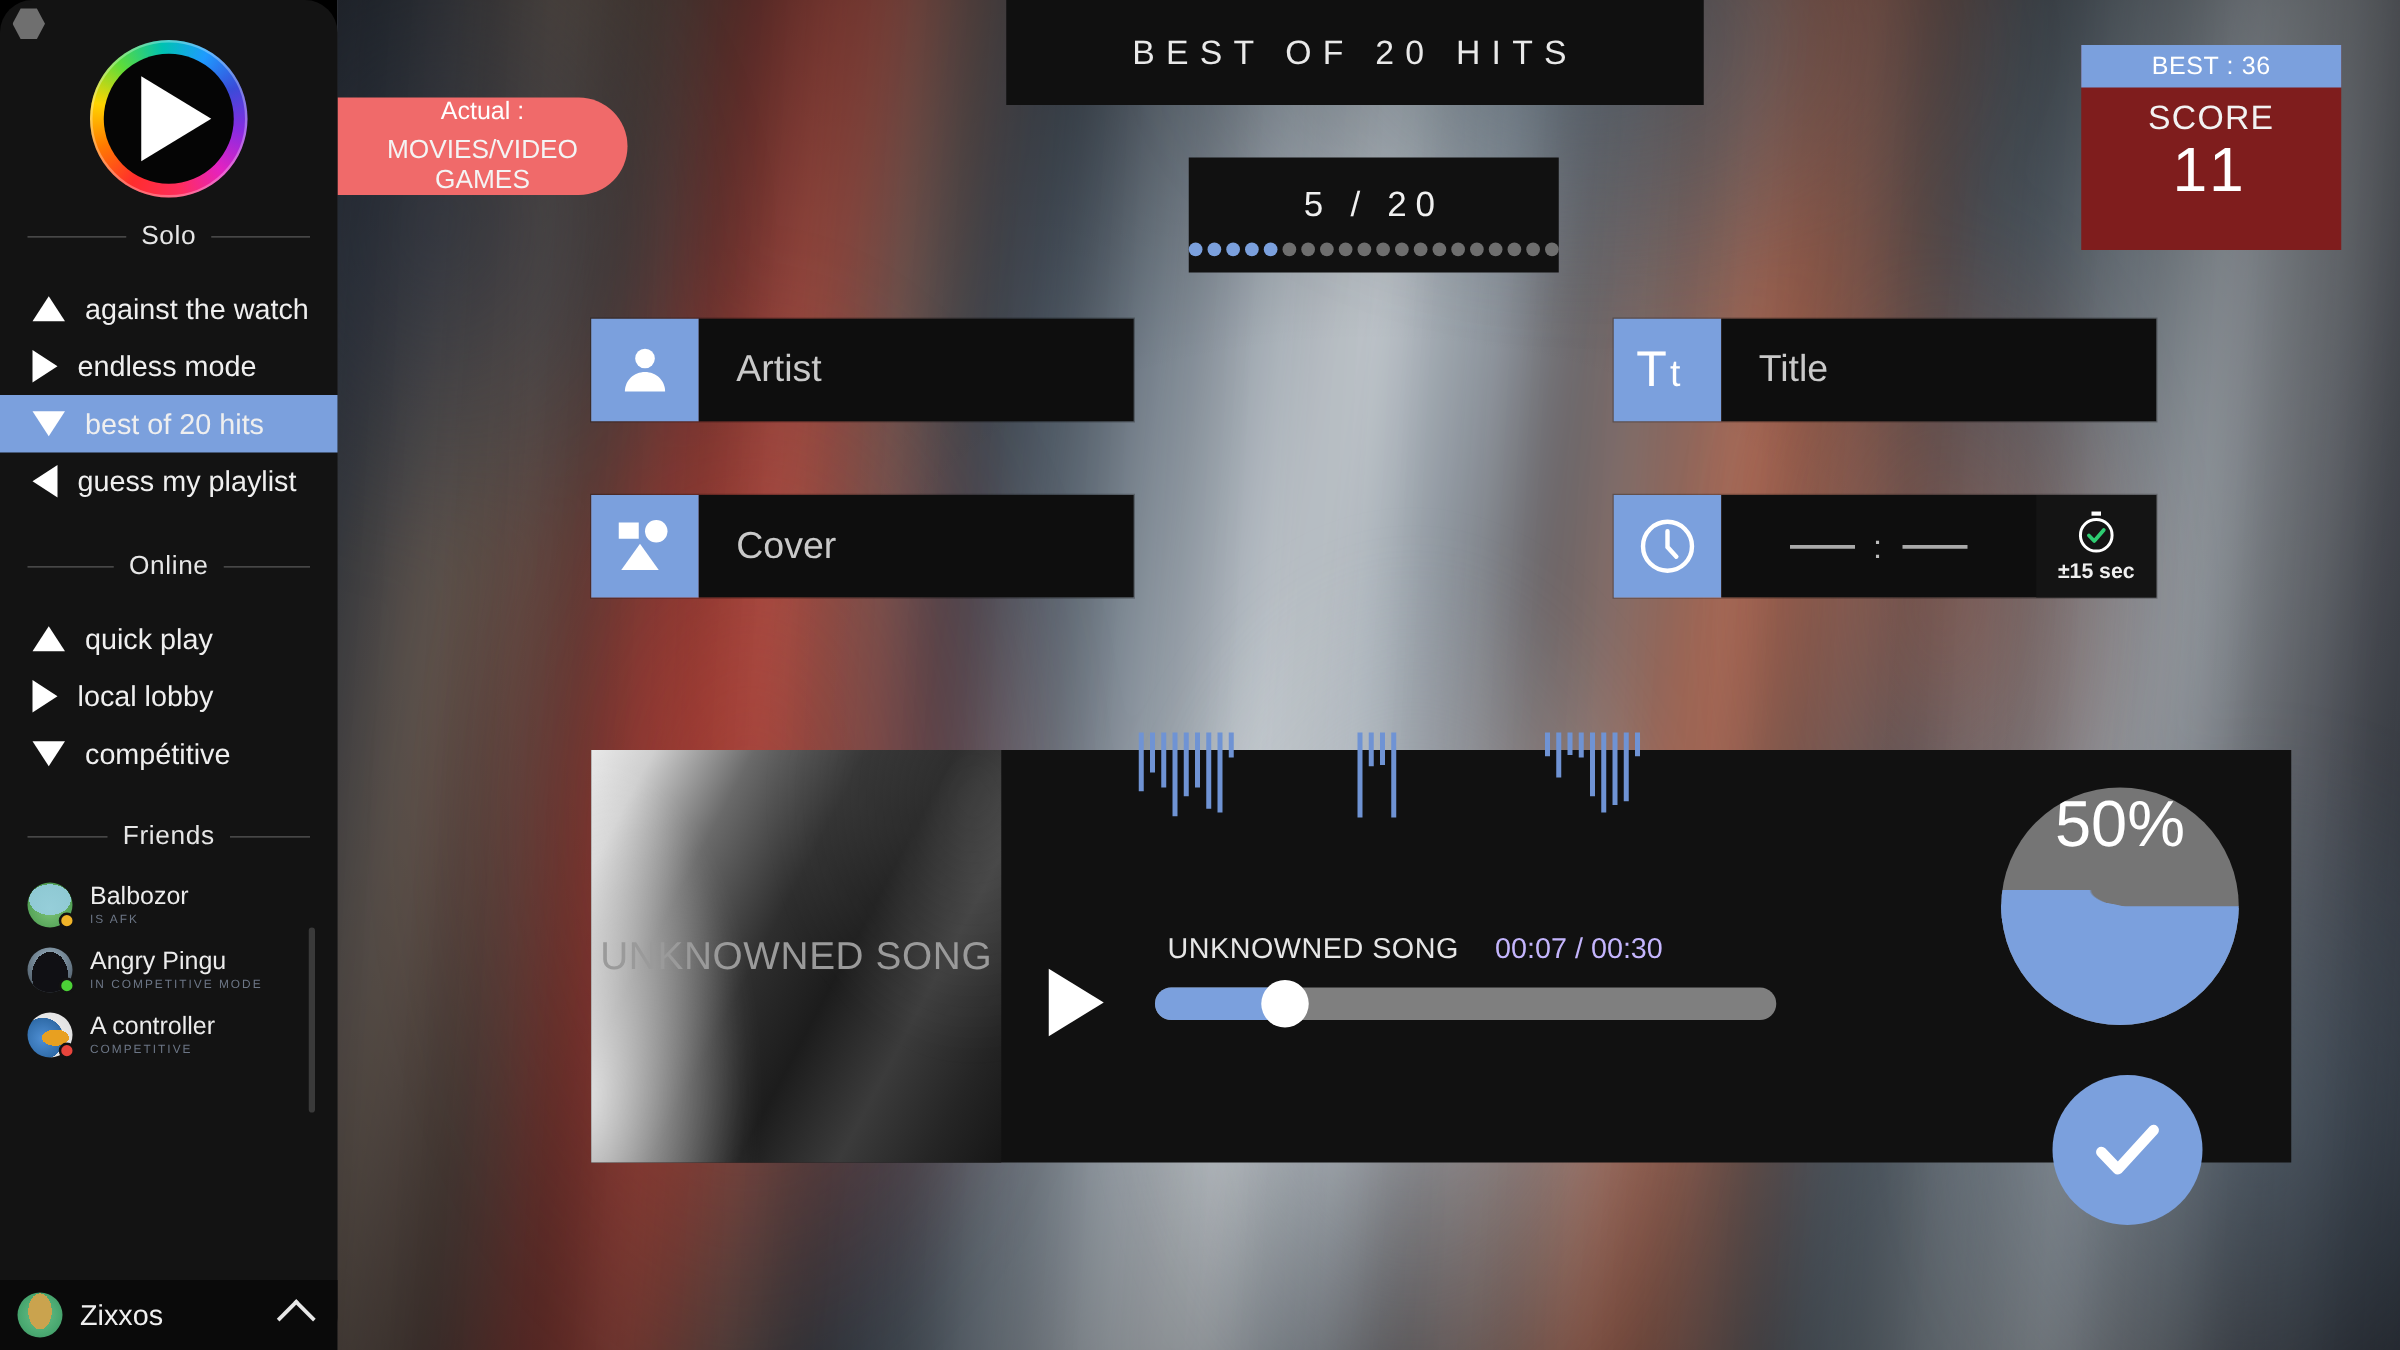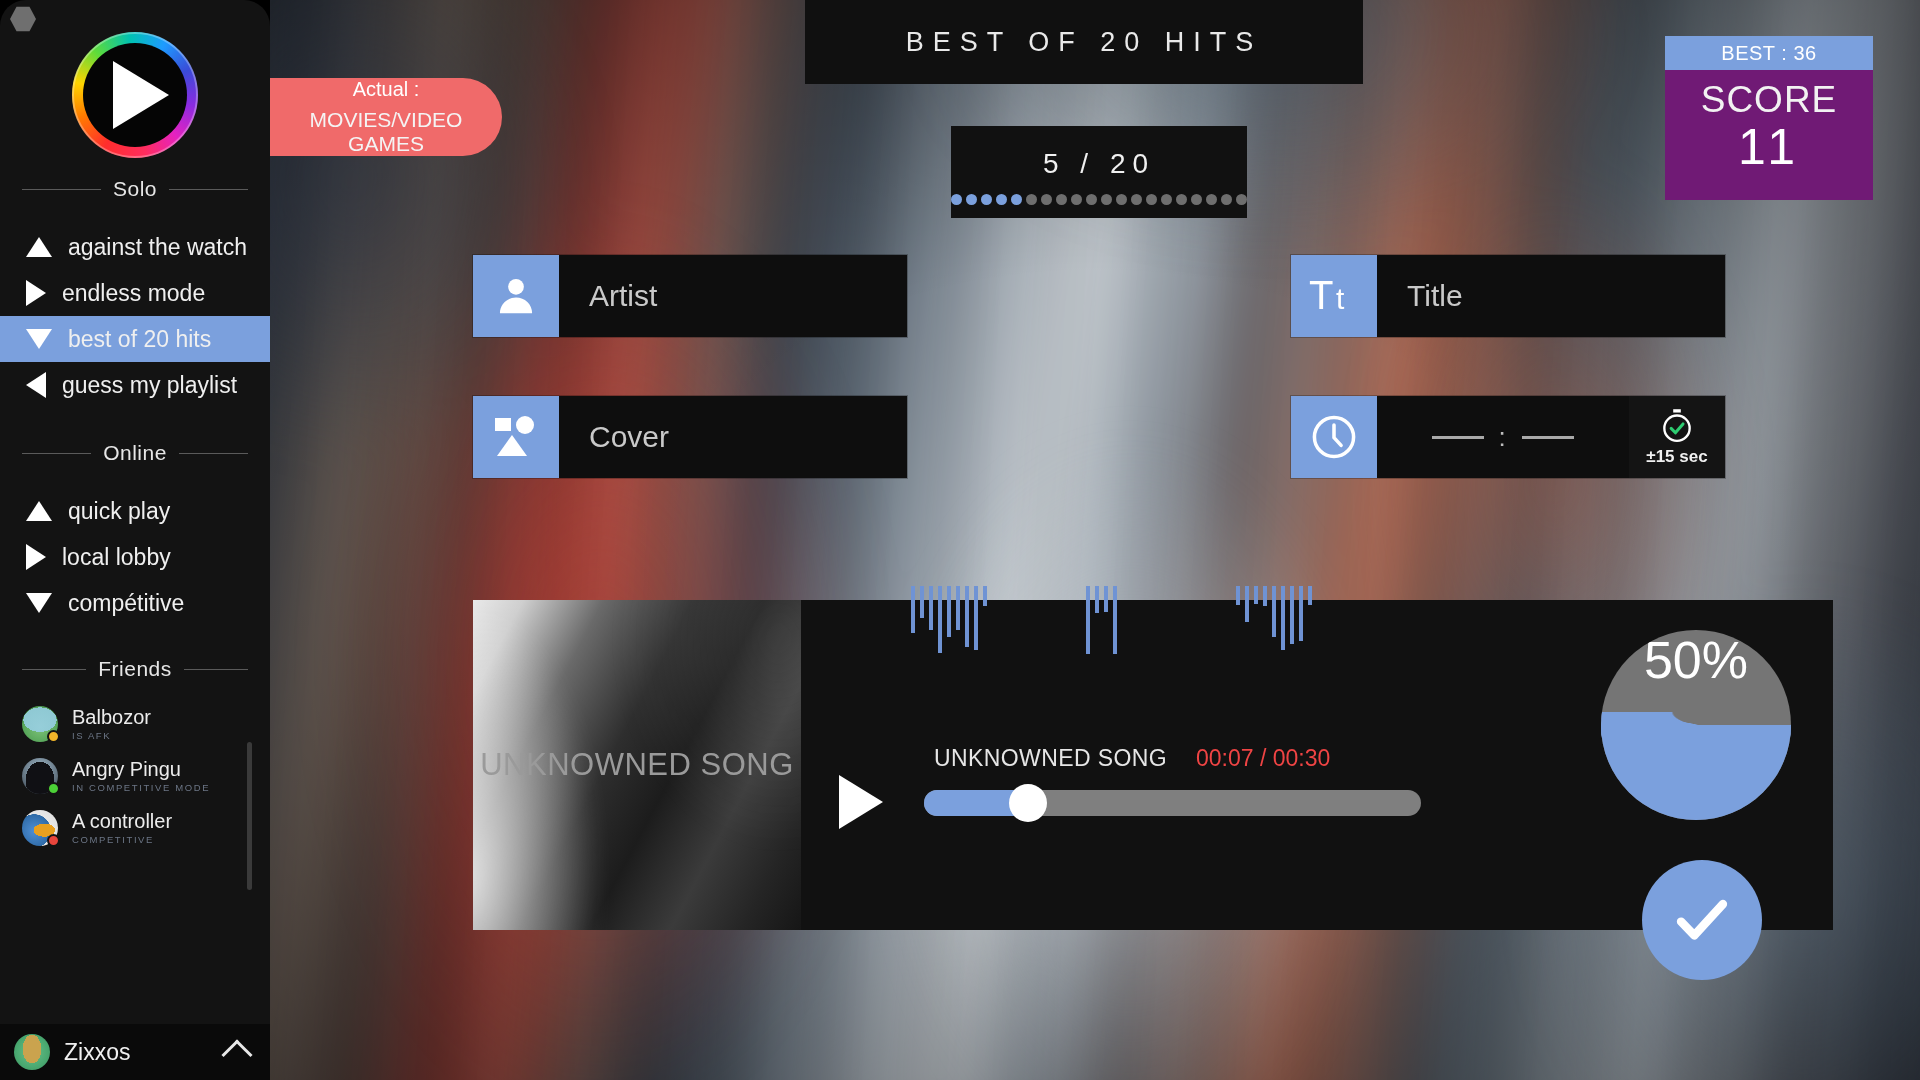--- a/index.html
+++ b/index.html
@@ -168,27 +168,27 @@
     margin-top: 22px;
   }
   #counter .dots {
     display: flex; gap: 4px; margin-top: 14px;
   }
   #counter .dot { width: 11px; height: 11px; border-radius: 50%; background: #6e6e6e; }
   #counter .dot.on { background: #7ba0dd; }
 
   #score {
     position: absolute; right: 47px; top: 36px; width: 208px; height: 164px;
-    background: #701a75; z-index: 3; text-align: center;
+    background: #7f1d1d; z-index: 3; text-align: center;
   }
   #score .best {
     background: #7ba0dd; color: #fff; font-size: 20px; font-weight: 300;
     height: 34px; line-height: 34px; letter-spacing: .5px;
   }
-  #score .lbl { color: #f2f2f2; font-size: 37px; font-weight: 300; letter-spacing: 1px; margin-top: 9px; }
+  #score .lbl { color: #f2f2f2; font-size: 27px; font-weight: 300; letter-spacing: 1px; margin-top: 9px; }
   #score .val { color: #fff; font-size: 50px; font-weight: 300; letter-spacing: 5px; line-height: 1.05; }
 
   
   .field {
     position: absolute; height: 82px; display: flex; z-index: 3;
     box-shadow: 0 0 0 1px rgba(0,0,0,.25);
   }
   .field .ic {
     width: 86px; flex: 0 0 86px; background: #7ba0dd;
     display: flex; align-items: center; justify-content: center;
@@ -243,21 +243,21 @@
     position: absolute; left: 38px; top: 175px; width: 0; height: 0;
     border-top: 27px solid transparent; border-bottom: 27px solid transparent;
     border-left: 44px solid #fff; cursor: pointer;
   }
   #songname {
     position: absolute; left: 133px; top: 145px;
     color: #e6e6e6; font-size: 23px; font-weight: 300; letter-spacing: .4px;
   }
   #timing {
     position: absolute; left: 395px; top: 145px;
-    color: #ef4444; font-size: 23px; font-weight: 300;
+    color: #c4b5fd; font-size: 23px; font-weight: 300;
   }
   #track {
     position: absolute; left: 123px; top: 190px; width: 497px; height: 26px;
     background: #7f7f7f; border-radius: 13px; cursor: pointer;
   }
   #track .fill { position: absolute; left: 0; top: 0; height: 26px; border-radius: 13px; background: #7ba0dd; }
   #track .knob {
     position: absolute; top: 50%; transform: translate(-50%,-50%);
     width: 38px; height: 38px; border-radius: 50%; background: #fff; cursor: grab;
   }

